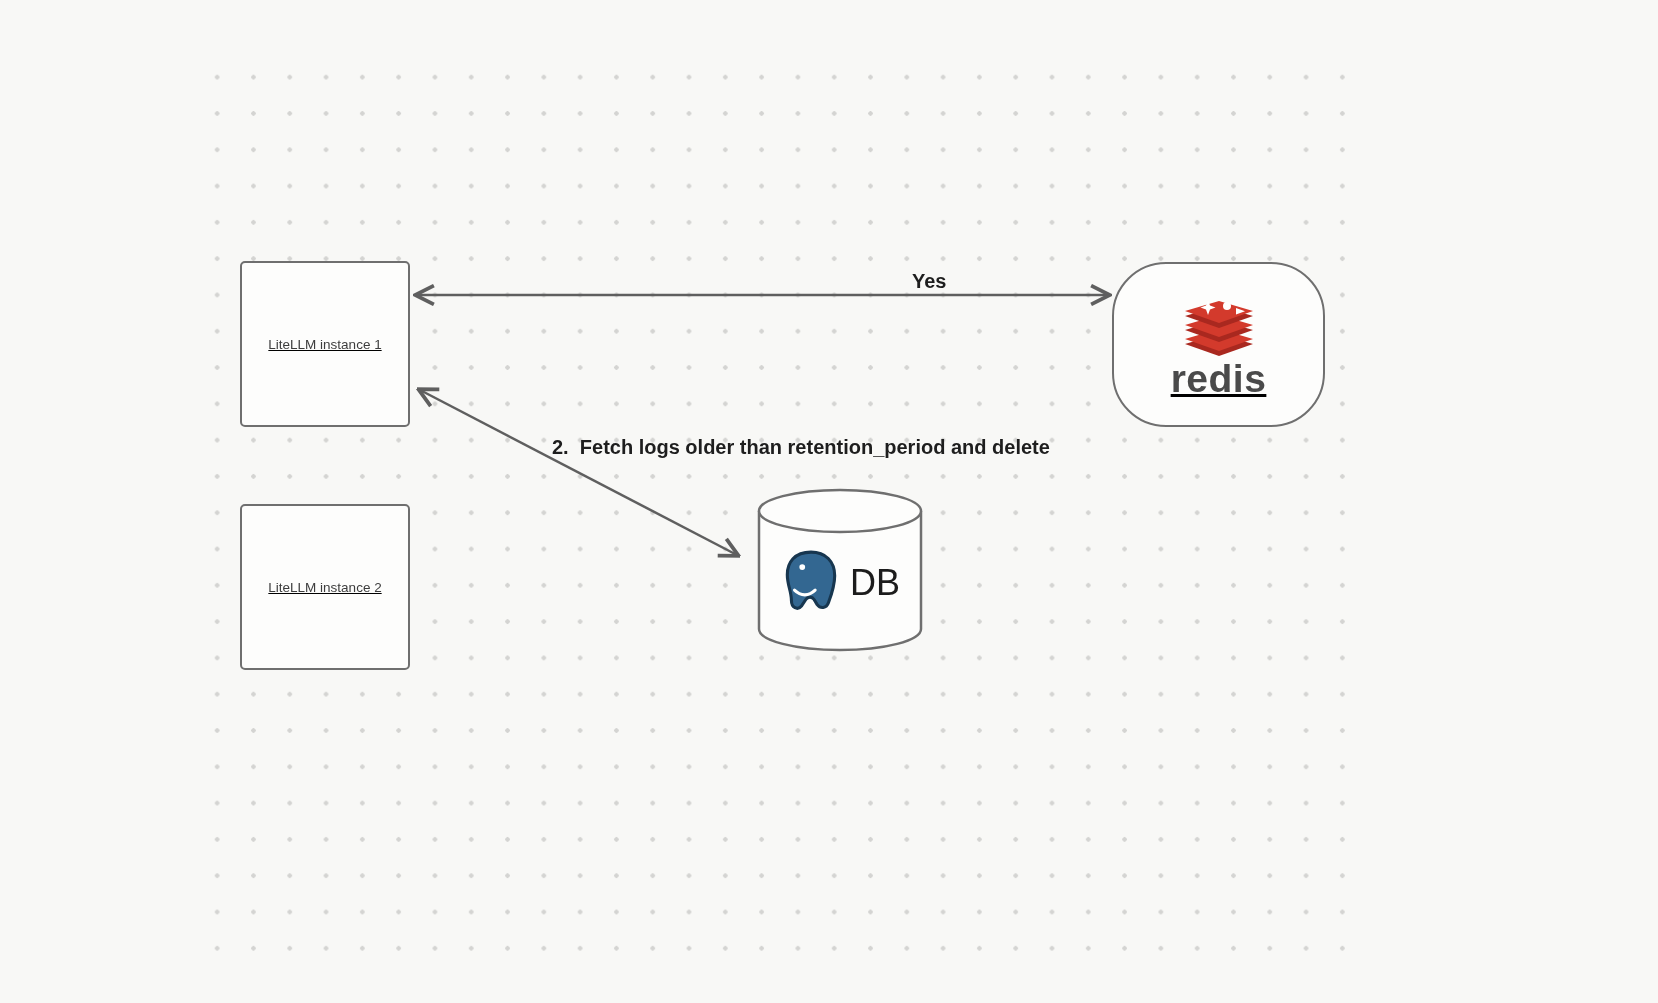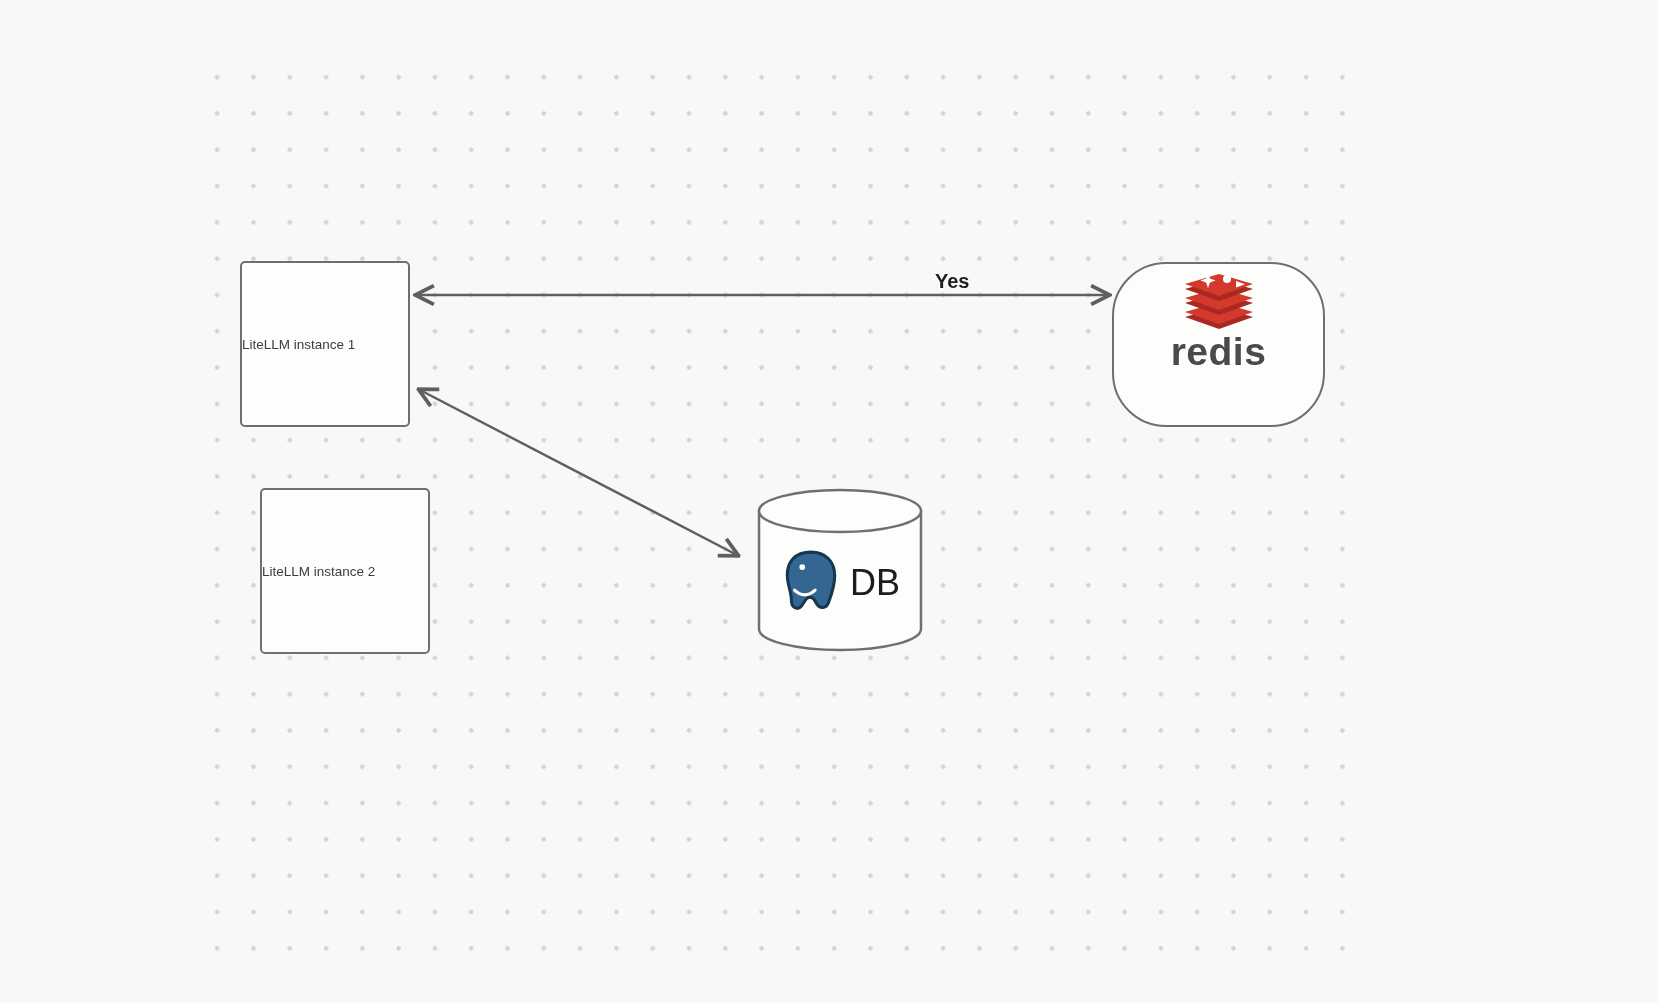--- a/index.html
+++ b/index.html
@@ -24,20 +24,22 @@
     left: 0; top: 0;
     width: 1658px; height: 1003px;
   }
   .node {
     position: absolute;
     box-sizing: border-box;
     background: #fdfdfc;
     border: 2px solid #6f6f6f;
     display: flex;
     align-items: center;
+    justify-content: center;
+    text-decoration: underline;
   }
   .litellm-box {
     width: 170px;
     height: 166px;
     border-radius: 5px;
   }
   .litellm-box span {
     font-size: 13.5px;
     color: #3d3d3d;
     text-align: center;
@@ -78,21 +80,21 @@
   }
   .arrow-label {
     position: absolute;
     font-size: 20px;
     font-weight: 700;
     color: #1e1e1e;
     white-space: pre;
     line-height: 1.2;
   }
   .label-1   { left: 474px; top: 269px; }
-  .label-yes { left: 935px; top: 269px; }
+  .label-yes { left: 912px; top: 269px; }
   .label-2   { left: 552px; top: 435px; }
 </style>
 </head>
 <body>
 
 <div class="canvas">
 
   <div class="dots"></div>
 
   <svg class="arrow-layer">
@@ -102,21 +104,21 @@
       </marker>
     </defs>
     <line x1="417" y1="295" x2="1108" y2="295" stroke="#5f5f5f" stroke-width="2.5" marker-start="url(#ah)" marker-end="url(#ah)"></line>
     <line x1="420" y1="390" x2="737" y2="555" stroke="#5f5f5f" stroke-width="2.5" marker-start="url(#ah)" marker-end="url(#ah)"></line>
   </svg>
 
   <div class="node litellm-box" style="left:240px; top:261px;">
     <span>LiteLLM instance 1</span>
   </div>
 
-  <div class="node litellm-box" style="left:240px; top:488px;margin-left:20px;">
+  <div class="node litellm-box" style="left:240px; top:504px;">
     <span>LiteLLM instance 2</span>
   </div>
 
 
   <div class="node redis-node">
     <svg width="78" height="64" viewBox="0 0 78 64">
 
       <path d="M39 39 L73 49 L39 61 L5 49 Z" fill="#a9281f"></path>
       <path d="M39 34 L73 44 L39 56 L5 44 Z" fill="#d33a2c"></path>
 
@@ -144,14 +146,15 @@
                  L25 49 C27 46 31 46 33 49 L36 54 C39 58 45 58 47 52
                  C50 44 53 36 53 26 C53 12 44 3 30 3 Z" fill="#336791" stroke="#17364f" stroke-width="3" stroke-linejoin="round"></path>
         <circle cx="21.5" cy="17.5" r="2.8" fill="#ffffff"></circle>
         <path d="M14 40 C20 46 28 46 34 40" stroke="#ffffff" stroke-width="3" fill="none" stroke-linecap="round"></path>
       </svg>
       <span class="db-word">DB</span>
     </div>
   </div>
 
   <div class="arrow-label label-yes">Yes</div>
+  <div class="arrow-label label-2">2.  Fetch logs older than retention_period and delete</div>
 
 </div>
 
 </body></html>

